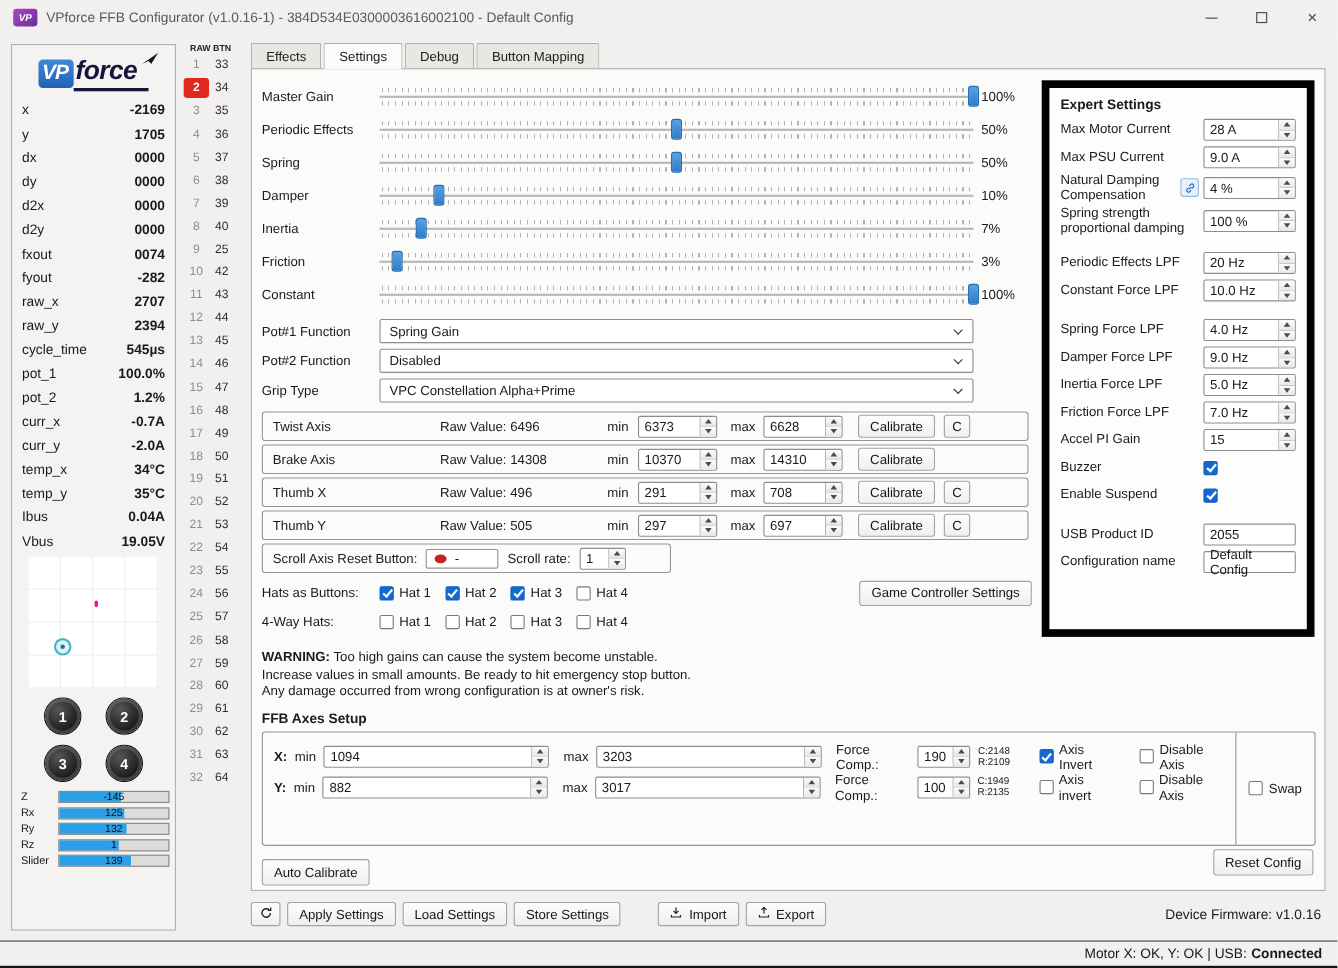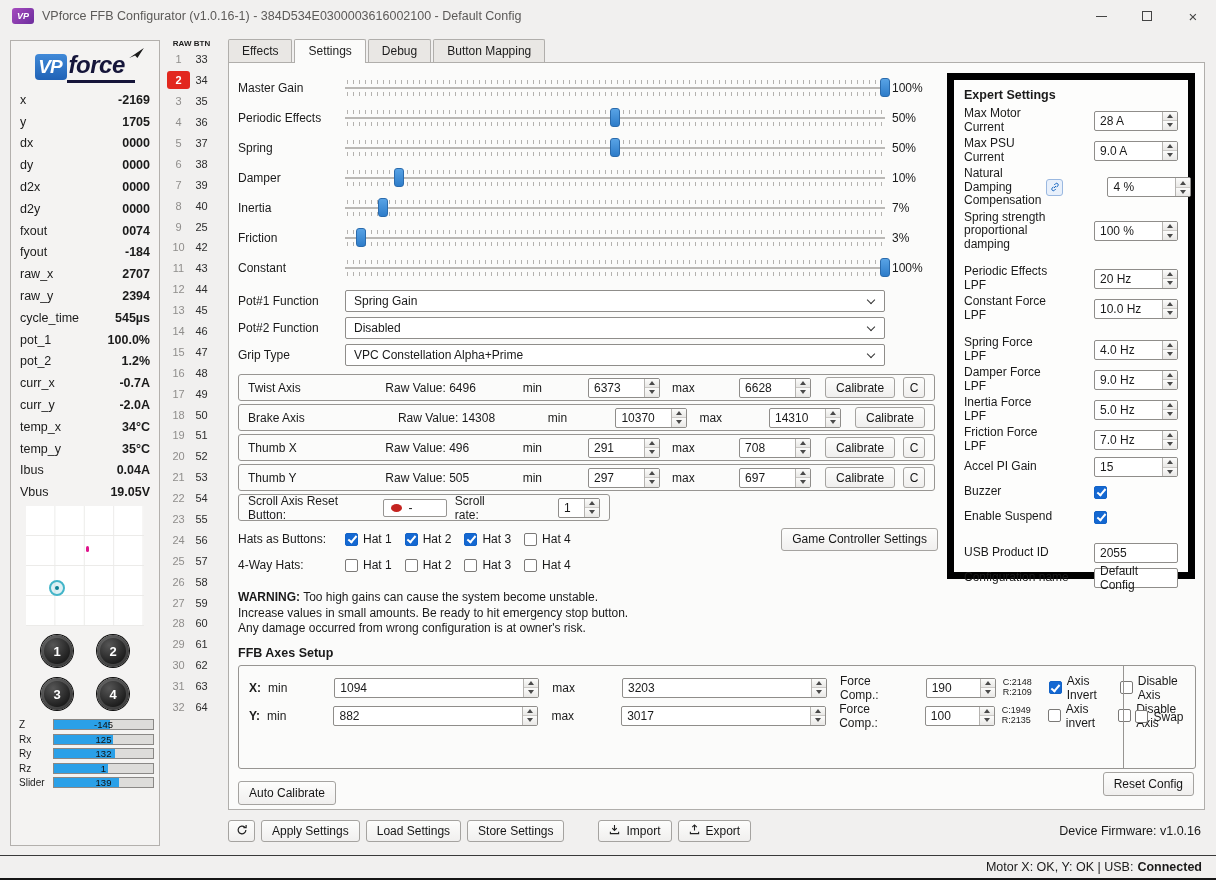--- a/index.html
+++ b/index.html
@@ -87,21 +87,21 @@
   .combos { margin-top:4px; }
   .crow { display:flex; align-items:center; height:27px; }
   .clabel { width:107px; }
   .combo { width:540px; height:22px; background:#fff; border:1px solid #8f8d8a; border-radius:2px;
     display:flex; align-items:center; padding:0 24px 0 8px; position:relative; }
   .chev { position:absolute; right:10px; top:6px; width:6px; height:6px;
     border-right:1.6px solid #333; border-bottom:1.6px solid #333; transform:rotate(45deg); }
 
   
   .spin { display:inline-flex; align-items:stretch; height:20px; background:#fff;
-    border:1px solid #8f8d8a; border-radius:2px; overflow:hidden; flex:none;margin-left:40px; }
+    border:1px solid #8f8d8a; border-radius:2px; overflow:hidden; flex:none; }
   .spin .sv { flex:1; display:flex; align-items:center; padding:0 5px; white-space:nowrap; overflow:hidden; }
   .spin .sb { width:15px; display:flex; flex-direction:column; border-left:1px solid #b5b3b0; }
   .spin .su,.spin .sd { flex:1; display:flex; align-items:center; justify-content:center; background:linear-gradient(#fcfcfb,#e9e8e6); }
   .spin .su { border-bottom:1px solid #cbc9c6; }
   .spin .su::after { content:""; border-left:3px solid transparent; border-right:3px solid transparent; border-bottom:4px solid #4a4a4a; }
   .spin .sd::after { content:""; border-left:3px solid transparent; border-right:3px solid transparent; border-top:4px solid #4a4a4a; }
 
   
   .cb { display:inline-flex; align-items:center; gap:5px; }
   .cbx { width:13px; height:13px; border:1px solid #7b7977; background:#fff; border-radius:2px; position:relative; flex:none; }
@@ -145,21 +145,21 @@
   .warning { margin-top:12px; line-height:15.5px; font-size:12px; }
 
   
   .ffbtitle { margin-top:9px; font-weight:bold; font-size:12.5px; }
   .ffbbox { position:relative; width:958px; border:1px solid #979592; border-radius:3px; margin-top:5px;
     padding:8px 82px 8px 10px; min-height:104px; }
   .ffbrow { display:flex; align-items:center; gap:7px; height:28px; }
   .ffbaxis { font-weight:bold; }
   .ffb-minspin { width:205px; }
   .ffb-maxspin { width:205px; }
-  .ffb-forcespin { width:70px; }
+  .ffb-forcespin { width:48px; }
   .ffb-maxlab { margin-left:6px; }
   .ffb-forcelab { margin-left:6px; }
   .crtext { font-size:9px; line-height:9.5px; width:42px; }
   .crtext span { display:block; }
   .ffb-cb { margin-left:10px; }
   .ffb-cb2 { margin-left:16px; }
   .ffbnote { margin-top:5px; padding-left:5px; line-height:15.5px; }
   .swaparea { position:absolute; right:0; top:0; bottom:0; width:72px; border-left:1px solid #979592;
     display:flex; align-items:center; justify-content:center; }
   .autocal { margin-top:12px; height:24px; }
@@ -251,21 +251,21 @@
     <span class="tval">0000</span>
   </div>
 
   <div class="trow">
     <span class="tlab">fxout</span>
     <span class="tval">0074</span>
   </div>
 
   <div class="trow">
     <span class="tlab">fyout</span>
-    <span class="tval">-184</span>
+    <span class="tval">-282</span>
   </div>
 
   <div class="trow">
     <span class="tlab">raw_x</span>
     <span class="tval">2707</span>
   </div>
 
   <div class="trow">
     <span class="tlab">raw_y</span>
     <span class="tval">2394</span>

